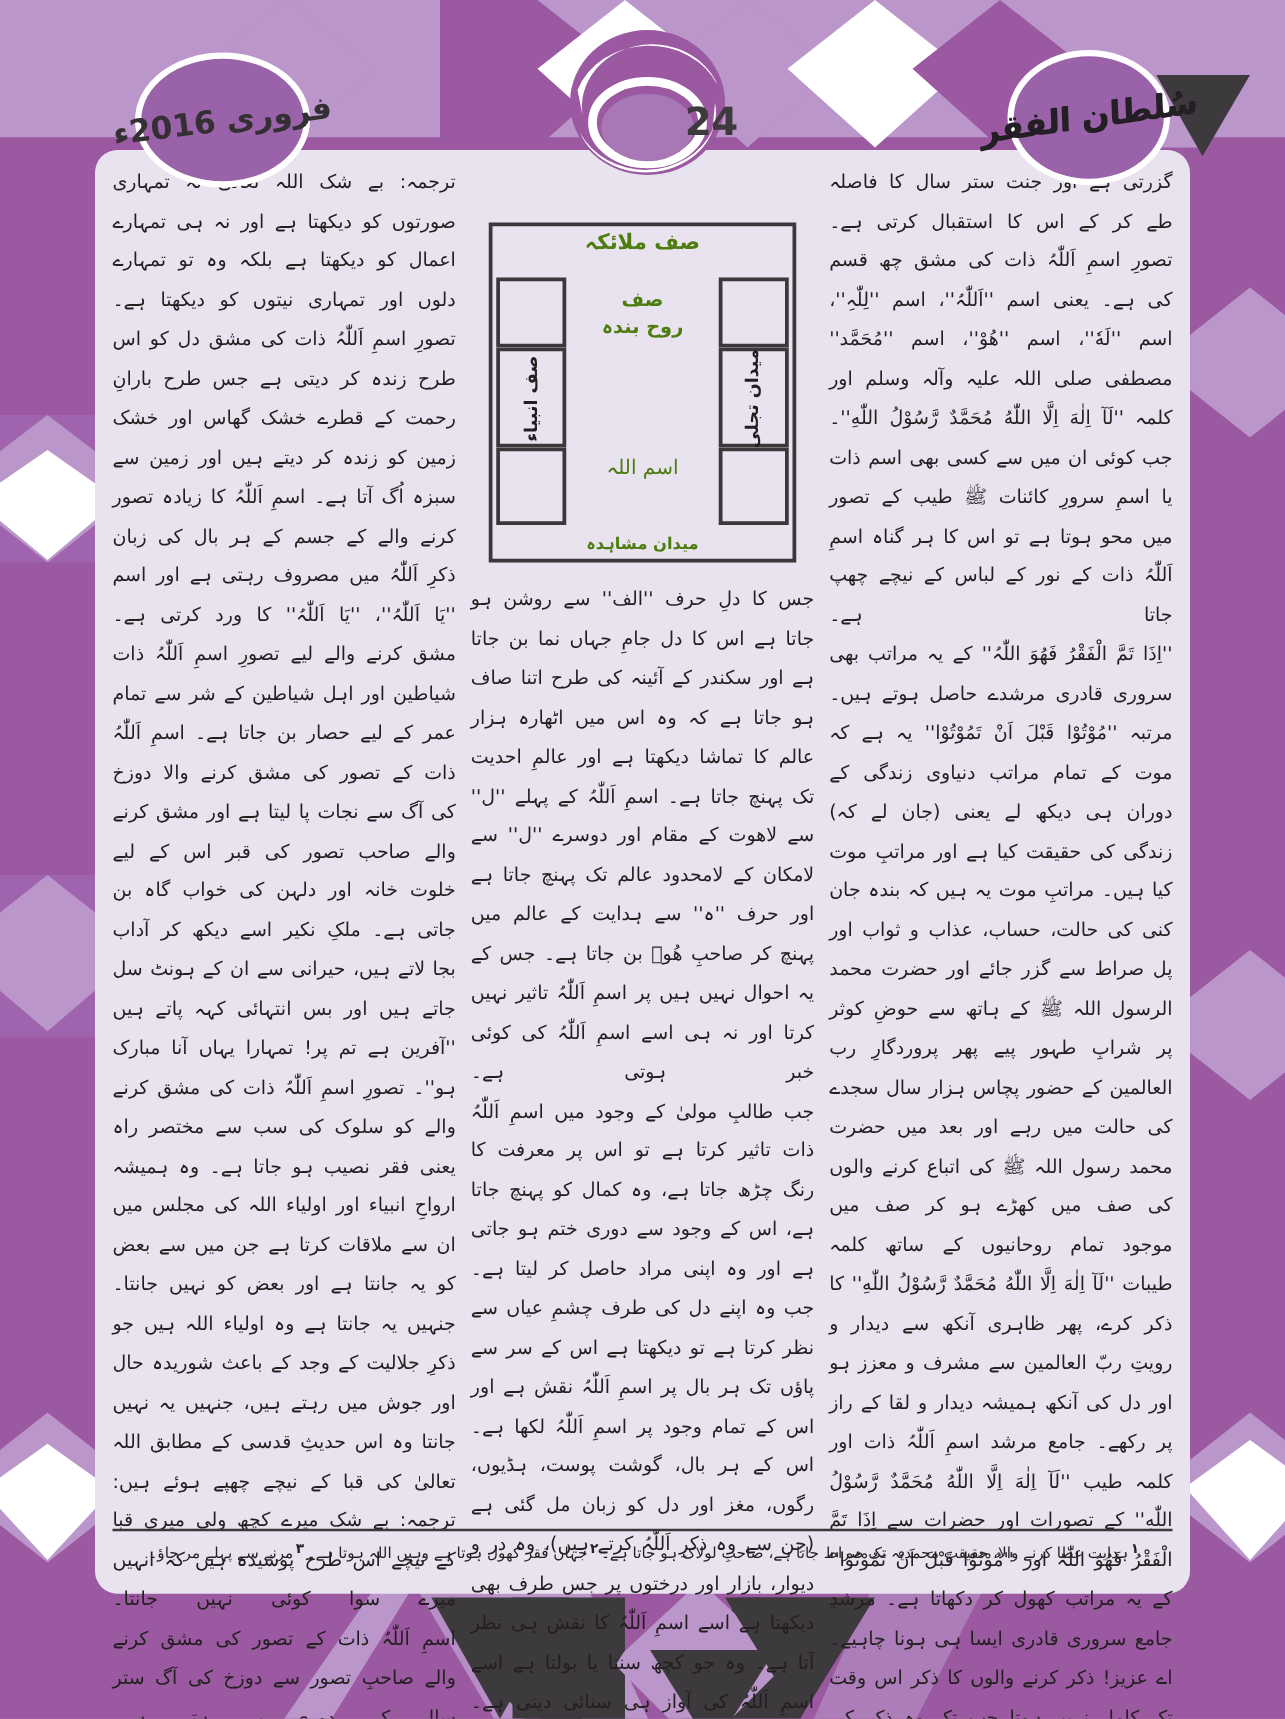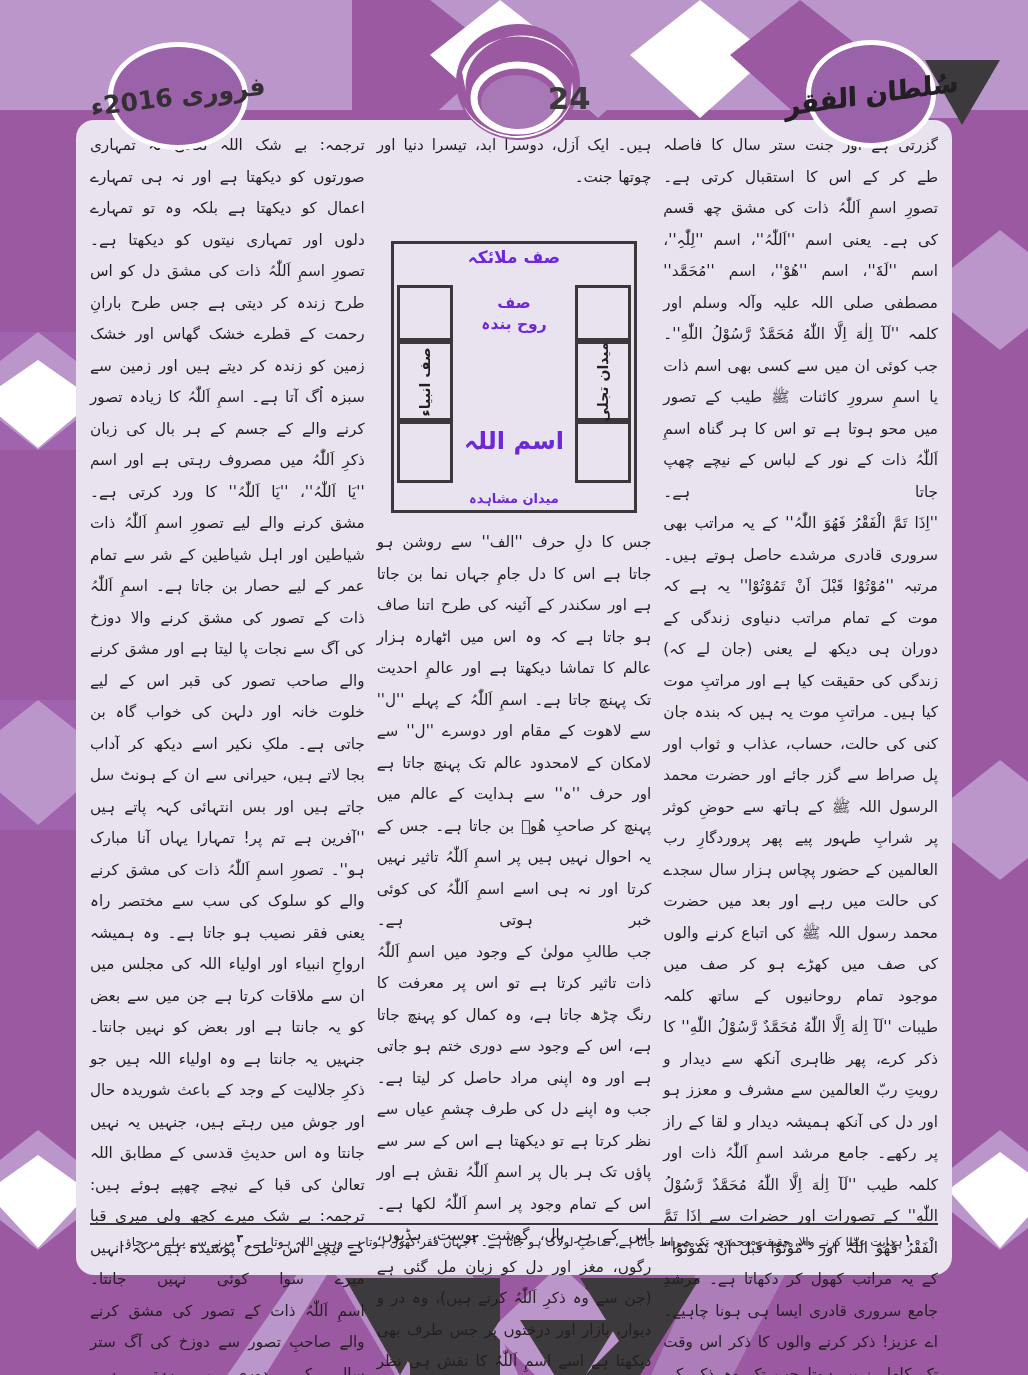--- a/index.html
+++ b/index.html
@@ -177,42 +177,42 @@
   #cell-l2 { left: 6px;  top: 100px; width: 56px; height: 80px; }
   #cell-l3 { left: 6px;  top: 180px; width: 56px; height: 62px; }
   
   #cell-r1 { right: 6px; top: 44px;  width: 56px; height: 56px; }
   #cell-r2 { right: 6px; top: 100px; width: 56px; height: 80px; }
   #cell-r3 { right: 6px; top: 180px; width: 56px; height: 62px; }
 
   .dgm-label {
     position: absolute;
     direction: rtl;
-    color: #6d28d9;
+    color: #4d7c0f;
     font-weight: 600;
     text-align: center;
     white-space: nowrap;
   }
   #lbl-top {
     left: 0; right: 0;
     top: 6px;
     font-size: 17px;
     line-height: 20px;
   }
   #lbl-center {
     left: 62px; right: 62px;
     top: 52px;
     font-size: 15.5px;
     line-height: 21px;
   }
   #lbl-mid {
     left: 62px; right: 62px;
     top: 186px;
-    font-size: 24px;
-    font-weight: bold;
+    font-size: 16px;
+    font-weight: normal;
   }
   #lbl-bottom {
     left: 0; right: 0;
     bottom: 7px;
     font-size: 13px;
     font-weight: 600;
   }
   .vlabel {
     position: absolute;
     font-size: 14px;
@@ -374,21 +374,20 @@
 
     <div class="column rtl-col">
       <p class="utext">گزرتی ہے اور جنت ستر سال کا فاصلہ طے کر کے اس کا استقبال کرتی ہے۔ تصورِ اسمِ اَللّٰہُ ذات کی مشق چھ قسم کی ہے۔ یعنی اسم ''اَللّٰہُ''، اسم ''لِلّٰہِ''، اسم ''لَهٗ''، اسم ''هُوْ''، اسم ''مُحَمَّد'' مصطفی صلی اللہ علیہ وآلہ وسلم اور کلمہ ''لَآ اِلٰهَ اِلَّا اللّٰهُ مُحَمَّدٌ رَّسُوْلُ اللّٰهِ''۔ جب کوئی ان میں سے کسی بھی اسم ذات یا اسمِ سرورِ کائنات ﷺ طیب کے تصور میں محو ہوتا ہے تو اس کا ہر گناہ اسمِ اَللّٰہُ ذات کے نور کے لباس کے نیچے چھپ جاتا ہے۔</p>
       <p class="utext">''اِذَا تَمَّ الْفَقْرُ فَهُوَ اللّٰہُ'' کے یہ مراتب بھی سروری قادری مرشدے حاصل ہوتے ہیں۔ مرتبہ ''مُوْتُوْا قَبْلَ اَنْ تَمُوْتُوْا'' یہ ہے کہ موت کے تمام مراتب دنیاوی زندگی کے دوران ہی دیکھ لے یعنی (جان لے کہ) زندگی کی حقیقت کیا ہے اور مراتبِ موت کیا ہیں۔ مراتبِ موت یہ ہیں کہ بندہ جان کنی کی حالت، حساب، عذاب و ثواب اور پل صراط سے گزر جائے اور حضرت محمد الرسول اللہ ﷺ کے ہاتھ سے حوضِ کوثر پر شرابِ طہور پیے پھر پروردگارِ رب العالمین کے حضور پچاس ہزار سال سجدے کی حالت میں رہے اور بعد میں حضرت محمد رسول اللہ ﷺ کی اتباع کرنے والوں کی صف میں کھڑے ہو کر صف میں موجود تمام روحانیوں کے ساتھ کلمہ طیبات ''لَآ اِلٰهَ اِلَّا اللّٰهُ مُحَمَّدٌ رَّسُوْلُ اللّٰهِ'' کا ذکر کرے، پھر ظاہری آنکھ سے دیدار و رویتِ ربّ العالمین سے مشرف و معزز ہو اور دل کی آنکھ ہمیشہ دیدار و لقا کے راز پر رکھے۔ جامع مرشد اسمِ اَللّٰہُ ذات اور کلمہ طیب ''لَآ اِلٰهَ اِلَّا اللّٰهُ مُحَمَّدٌ رَّسُوْلُ اللّٰهِ'' کے تصورات اور حضرات سے اِذَا تَمَّ الْفَقْرُ فَهُوَ اللّٰہُ اور ''مُوْتُوْا قَبْلَ اَنْ تَمُوْتُوْا'' کے یہ مراتب کھول کر دکھاتا ہے۔ مرشدِ جامع سروری قادری ایسا ہی ہونا چاہیے۔</p>
       <p class="utext">اے عزیز! ذکر کرنے والوں کا ذکر اس وقت تک کامل نہیں ہوتا جب تک وہ ذکر کی کلید حاصل نہ کر لیں۔ ذکر کی کلید اسمِ اَللّٰہُ ذات کا تصور ہے۔ اسمِ اَللّٰہُ ذات کے تصور سے ذکر اس حد تک جاری و ساری ہو جاتا ہے کہ اسے شمار نہیں کیا جا</p>
     </div>
 
     <div class="col-sep"></div>
 
     <div class="column rtl-col">
-      <p class="utext nojust">ہیں۔ ایک اَزل، دوسرا ابد، تیسرا دنیا اور چوتھا جنت۔</p>
 
       <div id="diagram-wrap">
         <div id="diagram-outer"></div>
 
         <div class="dgm-cell" id="cell-l1"></div>
         <div class="dgm-cell" id="cell-l2"></div>
         <div class="dgm-cell" id="cell-l3"></div>
 
         <div class="dgm-cell" id="cell-r1"></div>
         <div class="dgm-cell" id="cell-r2"></div>

